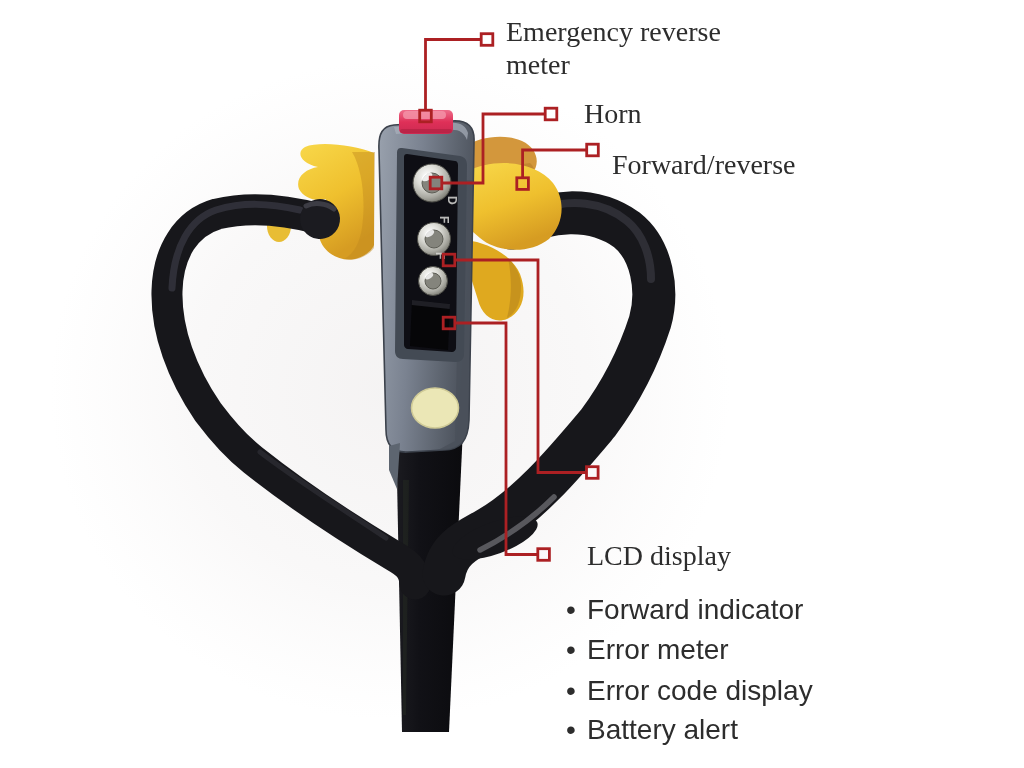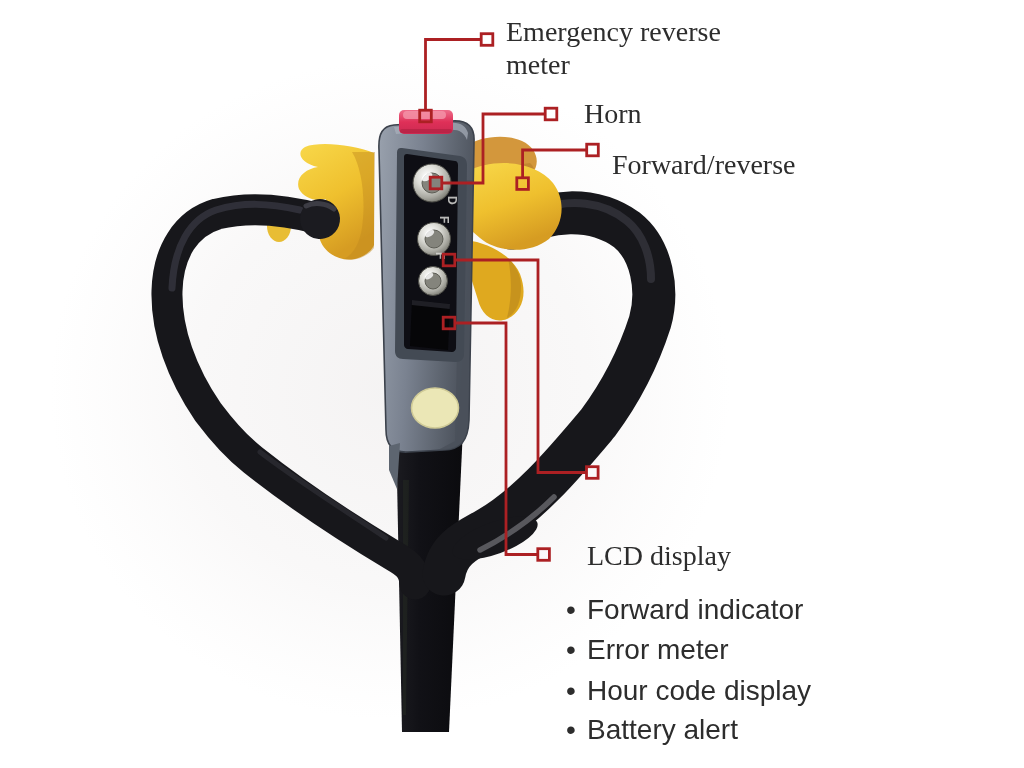--- a/index.html
+++ b/index.html
@@ -211,20 +211,20 @@
 <div class="feature-row" style="top:590px;">
   <span class="bullet">•</span>
   <span>Forward indicator</span>
 </div>
 <div class="feature-row" style="top:630px;">
   <span class="bullet">•</span>
   <span>Error meter</span>
 </div>
 <div class="feature-row" style="top:671px;">
   <span class="bullet">•</span>
-  <span>Hour code display</span>
+  <span>Error code display</span>
 </div>
 <div class="feature-row" style="top:710px;">
   <span class="bullet">•</span>
   <span>Battery alert</span>
 </div>
 
 </div>
 
 </body></html>

